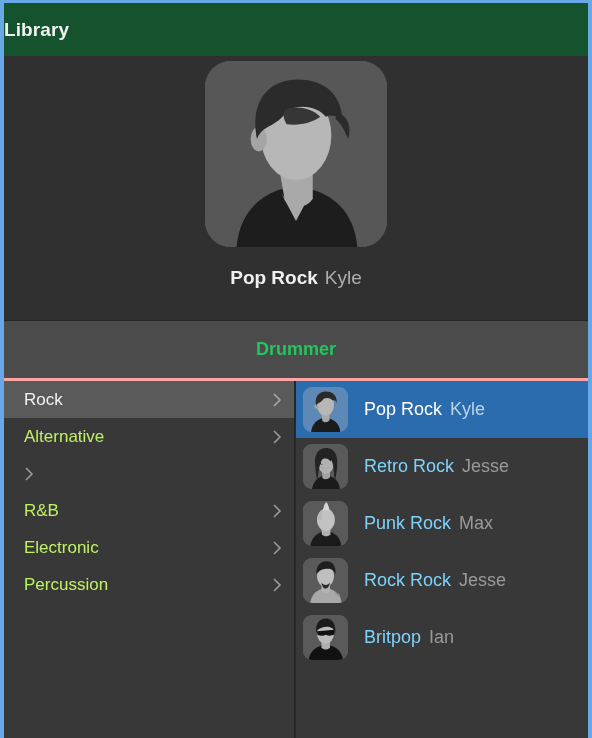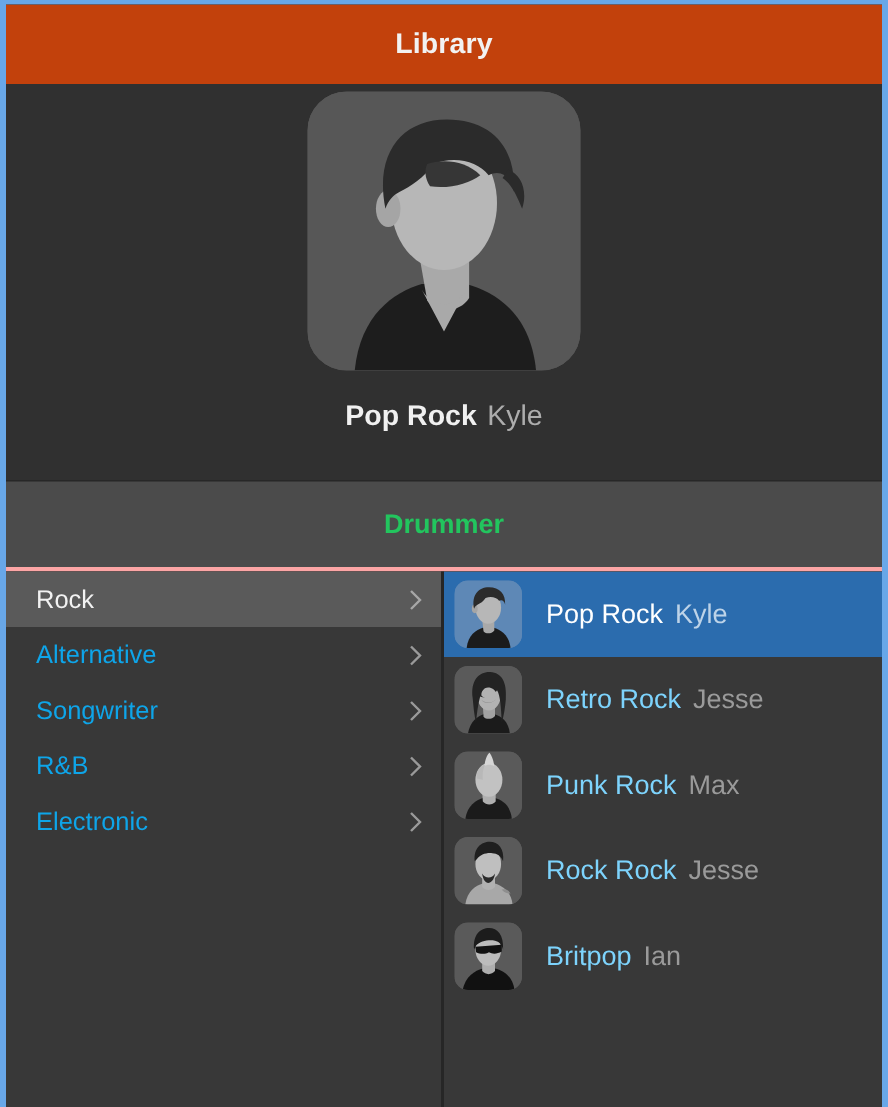--- a/index.html
+++ b/index.html
@@ -20,24 +20,23 @@
     background: #2e2e2e;
     border-top: 3px solid #68a7e8;
     border-left: 4px solid #68a7e8;
     border-right: 4px solid #68a7e8;
     overflow: hidden;
   }
 
   
   .library-header {
     height: 53px;
-    background: #c2410c;
-    display: flex;
-    align-items: center;
-    justify-content: center;
+    background: #14532d;
+    display: flex;
+    align-items: center;
   }
   .library-header-title {
     color: #f2f2f2;
     font-size: 19px;
     font-weight: bold;
     letter-spacing: 0.1px;
   }
 
   
   .preview {
@@ -93,21 +92,21 @@
     background: #383838;
     border-right: 2px solid #262626;
     overflow: hidden;
   }
 
   .category-row {
     height: 37px;
     display: flex;
     align-items: center;
     padding: 0 12px 0 20px;
-    color: #0ea5e9;
+    color: #bef264;
     font-size: 17px;
     cursor: default;
   }
   .category-row.selected {
     background: #5a5a5a;
     color: #f2f2f2;
   }
   .category-row .cat-label { flex: 1; white-space: nowrap; }
   .chevron {
     width: 10px;
@@ -209,21 +208,20 @@
       <div class="category-row">
         <span class="cat-label">Alternative</span>
         <span class="chevron">
           <svg viewBox="0 0 10 16" width="10" height="16">
               <path d="M2 2 L8 8 L2 14" fill="none" stroke="#d6d6d6" stroke-width="1.6"></path>
             </svg>
         </span>
       </div>
 
       <div class="category-row">
-        <span class="cat-label">Songwriter</span>
         <span class="chevron">
           <svg viewBox="0 0 10 16" width="10" height="16">
               <path d="M2 2 L8 8 L2 14" fill="none" stroke="#d6d6d6" stroke-width="1.6"></path>
             </svg>
         </span>
       </div>
 
       <div class="category-row">
         <span class="cat-label">R&amp;B</span>
         <span class="chevron">
@@ -236,20 +234,28 @@
       <div class="category-row">
         <span class="cat-label">Electronic</span>
         <span class="chevron">
           <svg viewBox="0 0 10 16" width="10" height="16">
               <path d="M2 2 L8 8 L2 14" fill="none" stroke="#d6d6d6" stroke-width="1.6"></path>
             </svg>
         </span>
       </div>
 
 
+      <div class="category-row">
+        <span class="cat-label">Percussion</span>
+        <span class="chevron">
+          <svg viewBox="0 0 10 16" width="10" height="16">
+              <path d="M2 2 L8 8 L2 14" fill="none" stroke="#d6d6d6" stroke-width="1.6"></path>
+            </svg>
+        </span>
+      </div>
 
     </div>
 
     <div class="patch-column">
 
       <div class="patch-row selected">
         <span class="patch-thumb">
           <svg viewBox="0 0 100 100" preserveAspectRatio="xMidYMid slice">
             <rect width="100" height="100" fill="#5e88b6"></rect>
             <path d="M18 100 C20 81 32 73 42 70 L58 70 C69 73 81 81 83 100 Z" fill="#1b1b1b"></path>

